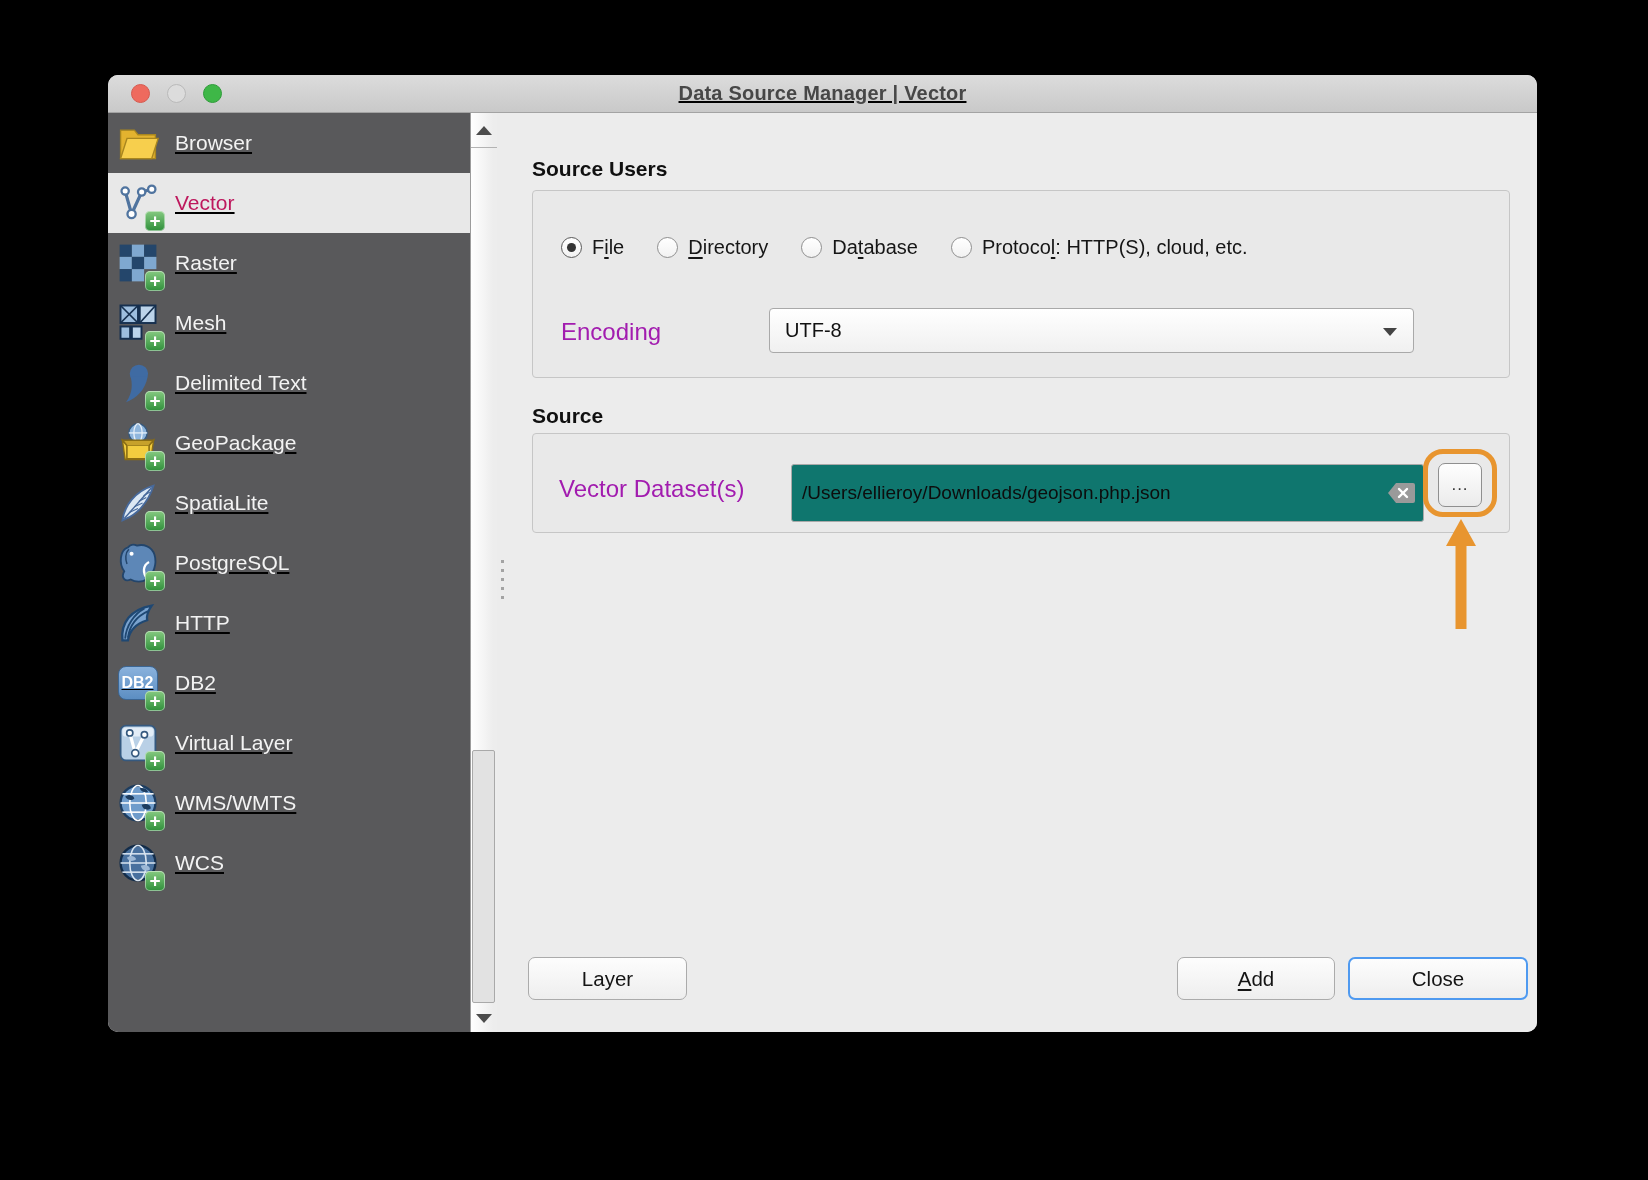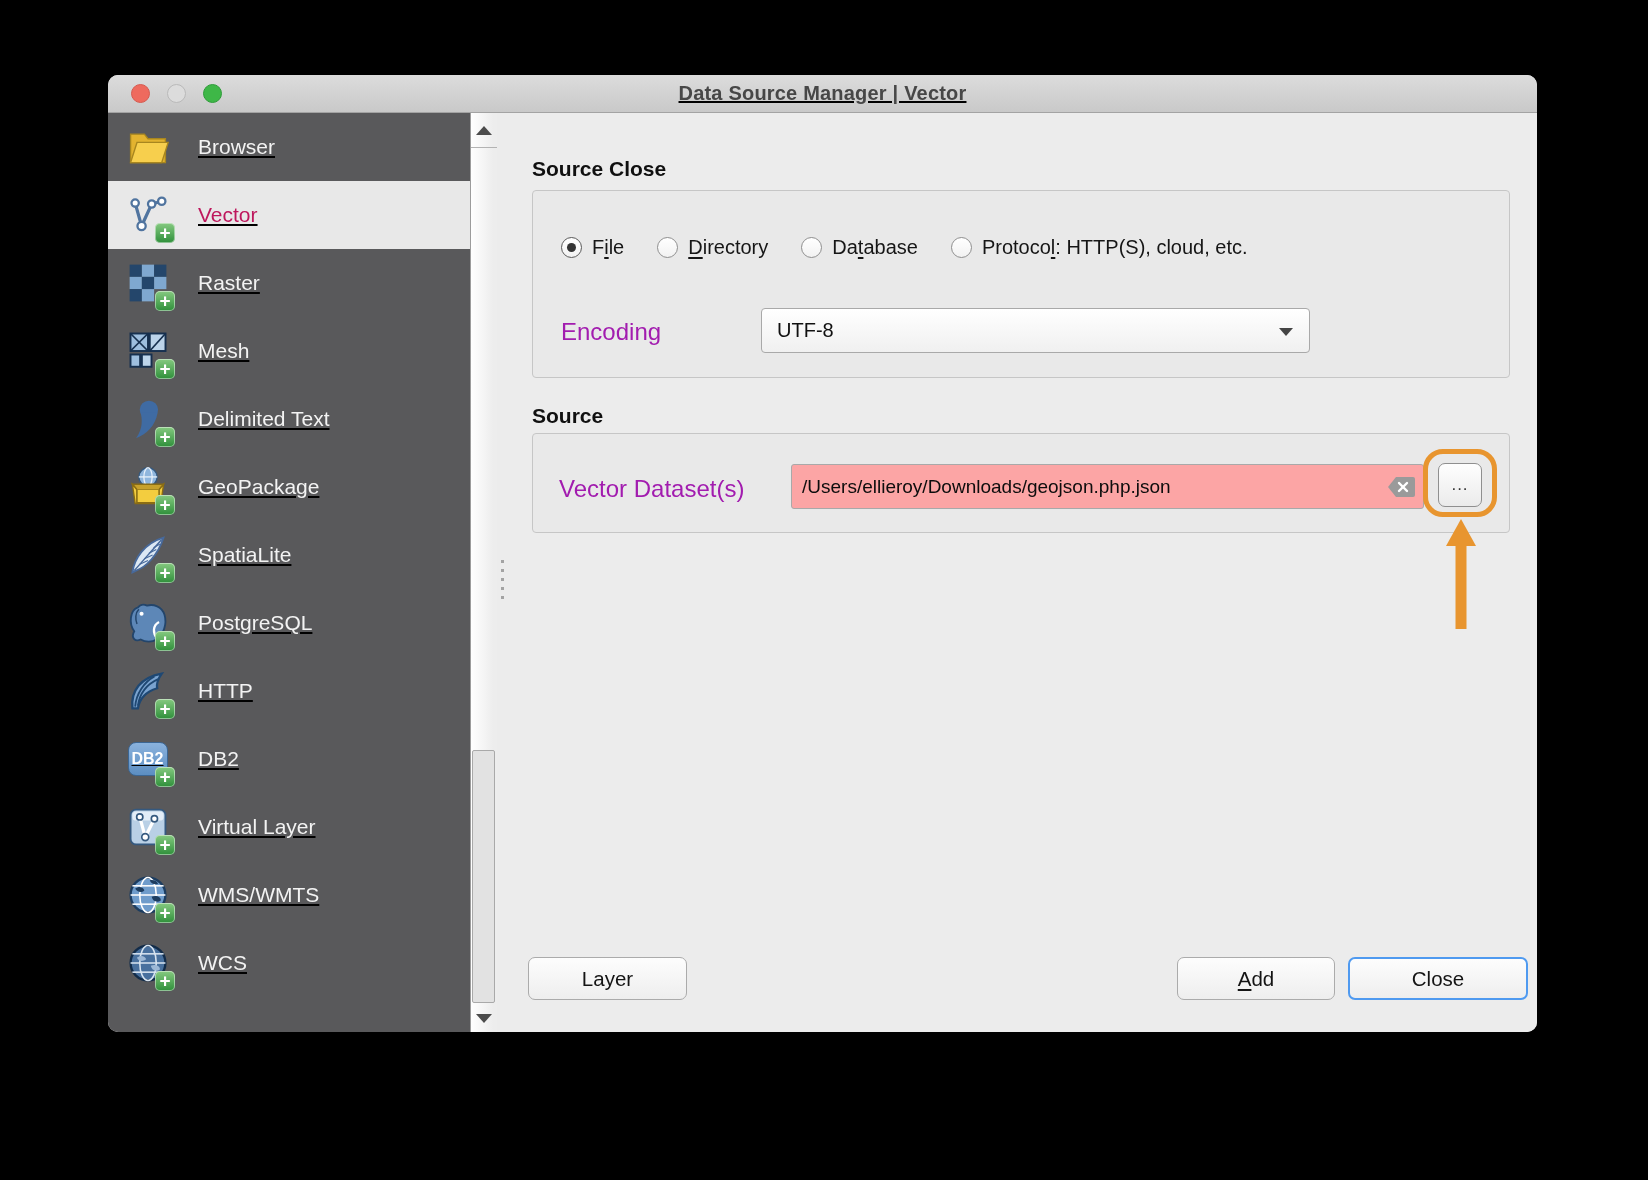--- a/index.html
+++ b/index.html
@@ -18,22 +18,22 @@
   .light { width:19px; height:19px; border-radius:50%; }
   .light.red   { background:#ee6a5e; border:1px solid #d55a50; }
   .light.gray  { background:#dcdcdc; border:1px solid #b9b9b9; }
   .light.green { background:#3eb747; border:1px solid #2f9c3a; }
 
   
   .wbody { display:flex; height:919px; }
 
   
   .sidebar { width:362px; background:#59595b; overflow:hidden; flex:0 0 362px; }
-  .side-item { height:68px; display:flex; align-items:center; gap:27px;
-               padding-left:16px; color:#f3f3f3; font-size:21px; cursor:default; }
+  .side-item { height:60px; display:flex; align-items:center; gap:14px;
+               padding-left:6px; color:#f3f3f3; font-size:21px; cursor:default; }
   .side-item.selected { background:#e8e8e8; color:#be185d; }
   .icon-wrap { position:relative; width:47px; height:47px; flex:0 0 47px;
                display:flex; align-items:center; justify-content:center; }
   .badge { position:absolute; right:-4px; bottom:-4px; width:20px; height:20px;
            border-radius:5px; background:linear-gradient(#86ca81,#2e8f3a);
            box-shadow: inset 0 0 0 1px rgba(255,255,255,.45); }
   .badge::before { content:"+"; position:absolute; left:0; top:-1px; width:100%;
                    text-align:center; color:#fff; font-size:19px; font-weight:bold; line-height:21px; }
   .db2-box { width:40px; height:34px; border-radius:8px;
              background:linear-gradient(#8ab2dd,#5c8ec2); border:1px solid #3c6693;
@@ -70,31 +70,31 @@
   .radio-opt { display:flex; align-items:center; gap:10px; }
   .radio { width:21px; height:21px; border-radius:50%; background:linear-gradient(#ffffff,#f2f2f2);
            border:1px solid #8f8f8f; position:relative; flex:0 0 21px; }
   .radio.checked { border-color:#5a5a5a; }
   .radio.checked::after { content:""; position:absolute; left:5px; top:5px; width:9px; height:9px;
                           border-radius:50%; background:#343434; }
   .mn { text-decoration:underline; text-underline-offset:3px; }
 
   .field-label { position:absolute; font-size:24px; color:#a21caf; }
   #encoding-label { left:28px; top:127px; }
-  .combo { position:absolute; left:228px; top:117px; width:549px; height:45px;
+  .combo { position:absolute; left:236px; top:117px; width:645px; height:45px;
            background:linear-gradient(#ffffff,#f0f0f0); border:1px solid #a9a9a9;
            border-radius:4px; display:flex; align-items:center; padding:0 40px 0 15px;
            font-size:20px; color:#111; }
   .combo-arrow { position:absolute; right:16px; top:19px; width:0; height:0;
                  border-left:7px solid transparent; border-right:7px solid transparent;
                  border-top:8px solid #444; }
 
   #dataset-label { left:26px; top:41px; }
-  .path-field { position:absolute; left:258px; top:30px; width:633px; height:45px;
-                background:#fca5a5; border:1px solid #a9a9a9; border-radius:3px;
+  .path-field { position:absolute; left:258px; top:30px; width:633px; height:58px;
+                background:#0f766e; border:1px solid #a9a9a9; border-radius:3px;
                 display:flex; align-items:center; padding:0 8px 0 10px; }
   .path-field input { flex:1; border:none; outline:none; background:transparent;
                       font-size:19px; color:#0d0d0d; font-family:"Liberation Sans", sans-serif; }
   .clear-btn { flex:0 0 28px; height:20px; display:flex; align-items:center; justify-content:center; }
 
   .browse-btn { position:absolute; left:905px; top:29px; width:44px; height:44px;
                 border:1px solid #8f8f8f; border-radius:7px;
                 background:linear-gradient(#fefefe,#ebebeb);
                 font-size:17px; color:#333; letter-spacing:1px;
                 display:flex; align-items:center; justify-content:center; }
@@ -346,21 +346,21 @@
     <div class="content">
 
       <div class="splitter">
         <i></i>
           <i></i>
           <i></i>
           <i></i>
           <i></i>
       </div>
 
-      <div class="gheading" id="h-sourcetype">Source Close</div>
+      <div class="gheading" id="h-sourcetype">Source Users</div>
 
       <div class="groupbox" id="box-sourcetype">
         <div class="radio-row">
           <label class="radio-opt">
             <span class="radio checked"></span>
             <span><span>F</span><span class="mn">i</span><span>le</span></span>
           </label>
           <label class="radio-opt">
             <span class="radio"></span>
             <span><span></span><span class="mn">D</span><span>irectory</span></span>

